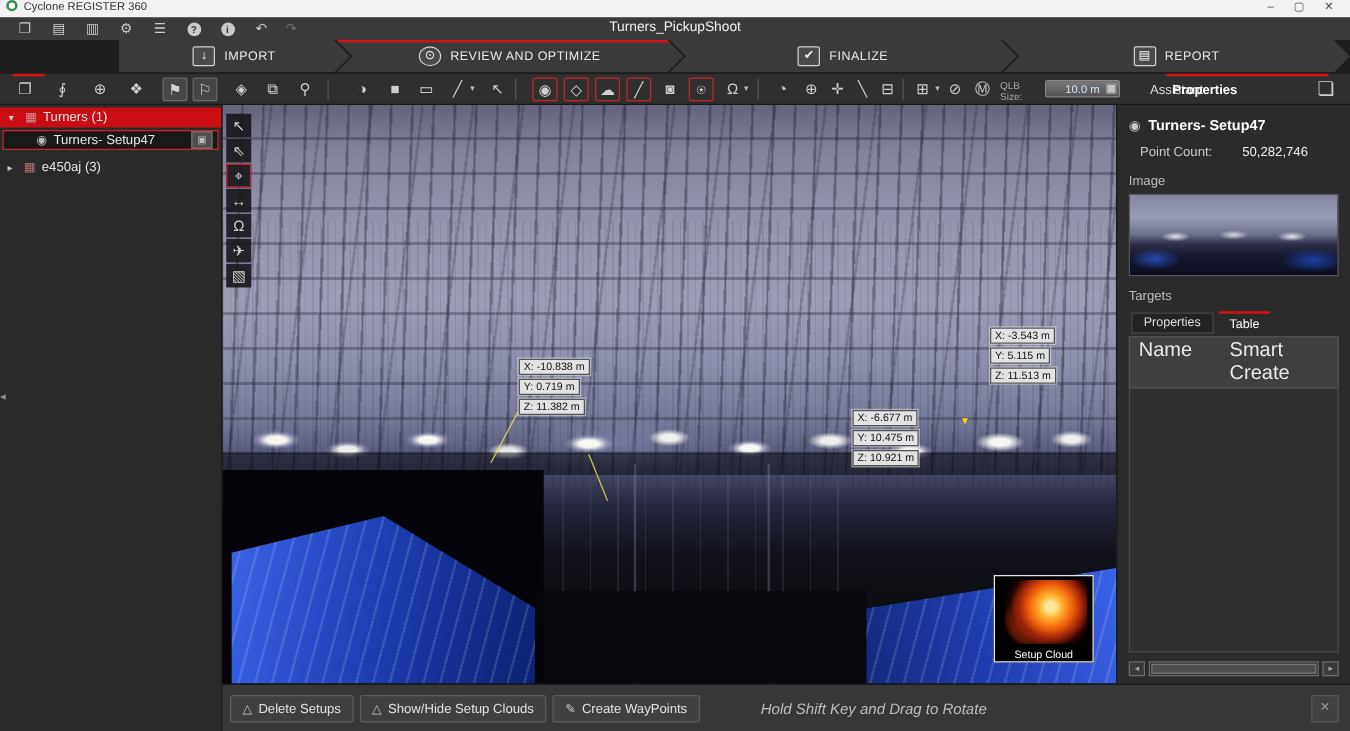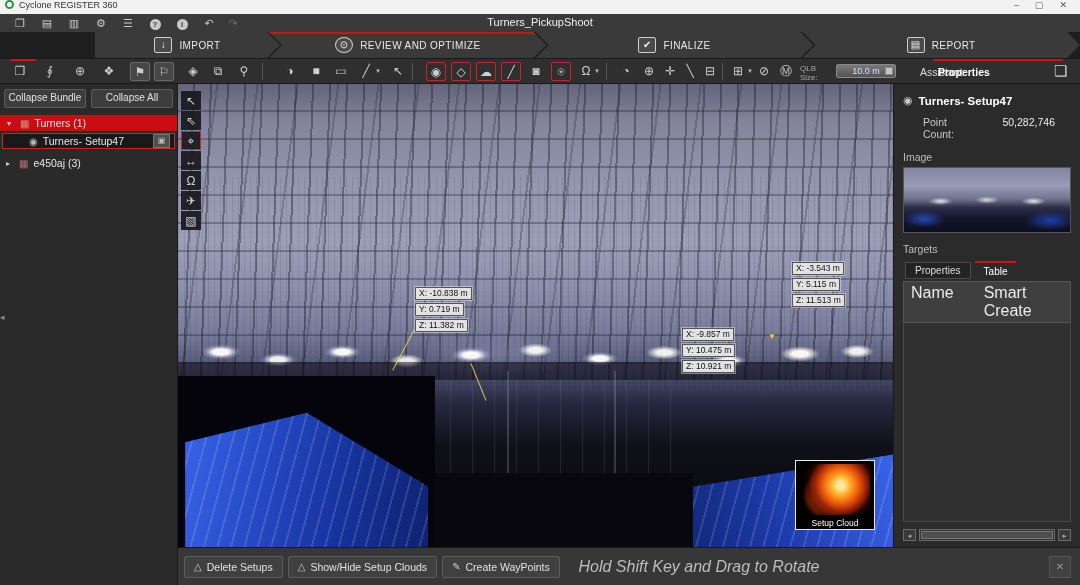--- a/index.html
+++ b/index.html
@@ -120,21 +120,21 @@
      radial-gradient(circle at 58% 42%,#ffe79a 0 4px,#ffb42e 9px,#f05c0a 18px,#96200a 26px,rgba(60,8,2,.6) 32px,transparent 38px),
      radial-gradient(circle at 38% 62%,#ff8a1e 0 5px,#c33a05 14px,transparent 24px),
      radial-gradient(circle at 72% 60%,#e84a08 0 4px,transparent 16px),
      radial-gradient(circle at 30% 35%,#d8400a 0 3px,transparent 12px)}
   .mmlabel{position:absolute;left:0;right:0;bottom:1px;text-align:center;font-size:8.5px;color:#fff}
   
   .rp{position:absolute;left:893px;top:84px;width:187px;height:463px;background:#2b2b2b;
       border-left:1px solid #191919;box-sizing:border-box;padding:6px 9px;display:flex;flex-direction:column}
   .rphead{display:flex;align-items:center;gap:6px;font-size:11.5px;font-weight:bold;color:#fff;margin:4px 0 9px}
   .rphead .sicon{font-size:11px;color:#ccc;font-weight:normal}
-  .rprow{display:flex;font-size:10.5px;color:#c8c8c8;margin:0 16px 9px;padding-left:4px}
+  .rprow{display:flex;font-size:10.5px;color:#c8c8c8;margin:0 5px 9px;padding-left:4px}
   .rprow .val{margin-left:24px;color:#eee}
   .rplabel{font-size:10.5px;color:#bdbdbd;margin:2px 0 4px}
   .thumb{height:64px;border:1px solid #555;margin-bottom:8px;background:
      radial-gradient(ellipse 30px 12px at 12% 80%,rgba(40,80,200,.85),transparent 70%),
      radial-gradient(ellipse 36px 14px at 88% 82%,rgba(30,70,190,.85),transparent 70%),
      radial-gradient(ellipse 16px 5px at 22% 52%,rgba(255,255,255,.85),transparent 75%),
      radial-gradient(ellipse 16px 5px at 50% 50%,rgba(255,255,255,.75),transparent 75%),
      radial-gradient(ellipse 16px 5px at 78% 52%,rgba(255,255,255,.85),transparent 75%),
      linear-gradient(180deg,#8385a0 0%,#999cb6 28%,#70748f 48%,#2c2e48 62%,#14162c 78%,#0c0e20 100%)}
   .ttabs{display:flex;align-items:flex-end;gap:4px;margin:2px 0 0;padding-left:2px}
@@ -149,21 +149,21 @@
   .htrack{flex:1;height:12px;border:1px solid #6a6a6a;background:#343434;position:relative;box-sizing:border-box}
   .hthumb{position:absolute;inset:1px;background:#4e4e4e;border:1px solid #777}
   
   .bottombar{position:absolute;left:178px;top:547px;width:902px;height:38px;background:#373737;
              border-top:1px solid #1a1a1a;box-sizing:border-box;display:flex;align-items:center;
              padding:0 6px;gap:5px}
   .bbtn{height:22px;background:#404040;border:1px solid #5c5c5c;border-radius:2px;color:#e2e2e2;
         font-size:10.5px;display:flex;align-items:center;gap:5px;padding:0 9px;box-sizing:border-box}
   .bbtn .bi{font-size:10px;color:#c8c8c8}
   .hint{position:absolute;left:50%;transform:translateX(calc(-50% + 70px));width:320px;
-        text-align:center;font-style:italic;font-size:16px;color:#bdbdbd}
+        text-align:center;font-style:italic;font-size:12px;color:#bdbdbd}
   .closebtn{position:absolute;right:9px;top:8px;width:22px;height:22px;background:#414141;
         border:1px solid #555;color:#9a9a9a;font-size:10px;line-height:20px;text-align:center;box-sizing:border-box}
 </style>
 </head>
 <body>
 
 <div class="titlebar">
   <span class="logo"></span>
   <span class="titletext">Cyclone REGISTER 360</span>
   <span class="winctl">
@@ -252,24 +252,20 @@
     <span>10.0 m</span>
     <span class="sliderhandle"></span>
   </span>
   <span class="tabredline"></span>
   <span class="ptab" style="left:920px">Assistant</span>
   <span class="ptab on" style="left:938px">Properties</span>
   <span class="layouticon">❏</span>
 </div>
 
 <div class="sidebar">
-  <div class="cbtns">
-    <span class="cbtn">Collapse Bundle</span>
-    <span class="cbtn">Collapse All</span>
-  </div>
   <div class="trow sel1">
     <span class="tcaret">▾</span>
     <span class="bicon">▦</span>
     <span>Turners (1)</span>
   </div>
   <div class="trow sel2">
     <span style="color:#bbb;font-size:10px">◉</span>
     <span>Turners- Setup47</span>
     <span class="imgchip">▣</span>
   </div>
@@ -313,21 +309,21 @@
     <div class="mbox">X: -10.838 m</div>
     <div class="mbox">Y: 0.719 m</div>
     <div class="mbox">Z: 11.382 m</div>
   </div>
   <div class="meas" style="left:614px;top:178px">
     <div class="mbox">X: -3.543 m</div>
     <div class="mbox">Y: 5.115 m</div>
     <div class="mbox">Z: 11.513 m</div>
   </div>
   <div class="meas" style="left:504px;top:244px">
-    <div class="mbox">X: -9.857 m</div>
+    <div class="mbox">X: -6.677 m</div>
     <div class="mbox">Y: 10.475 m</div>
     <div class="mbox">Z: 10.921 m</div>
   </div>
 
   <div class="minimap">
     <div class="blob"></div>
     <div class="mmlabel">Setup Cloud</div>
   </div>
 </div>
 

